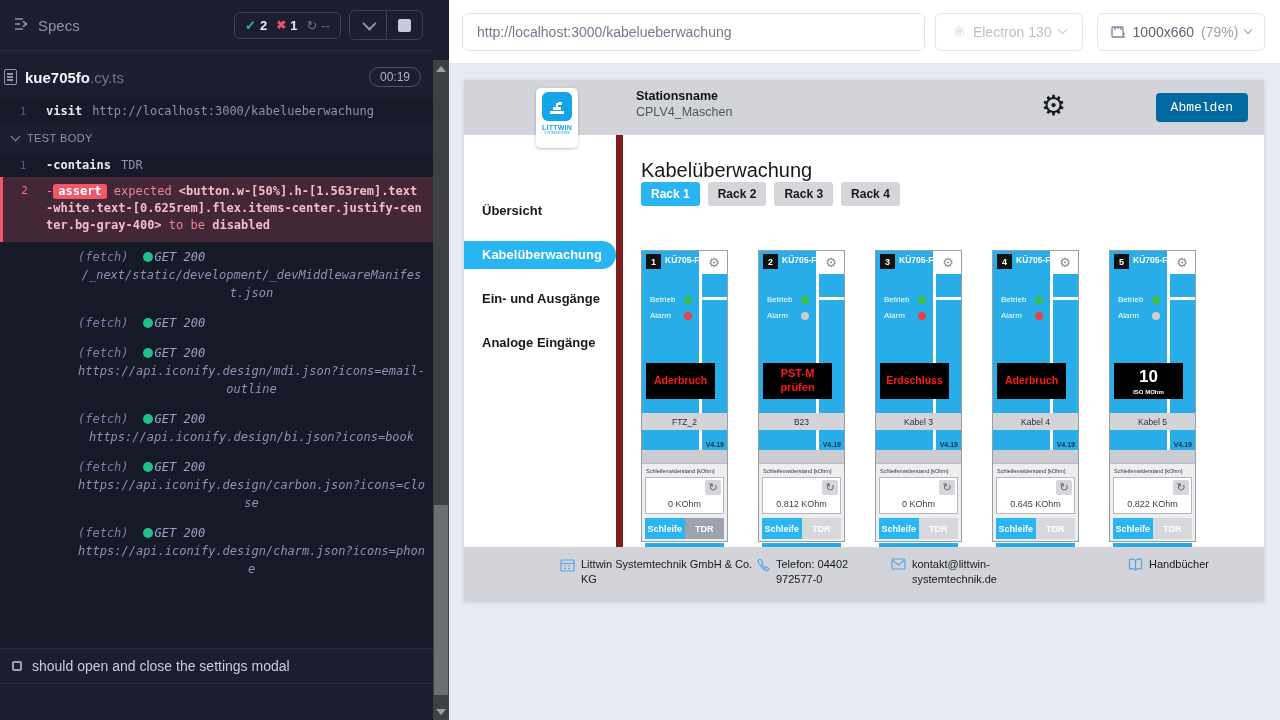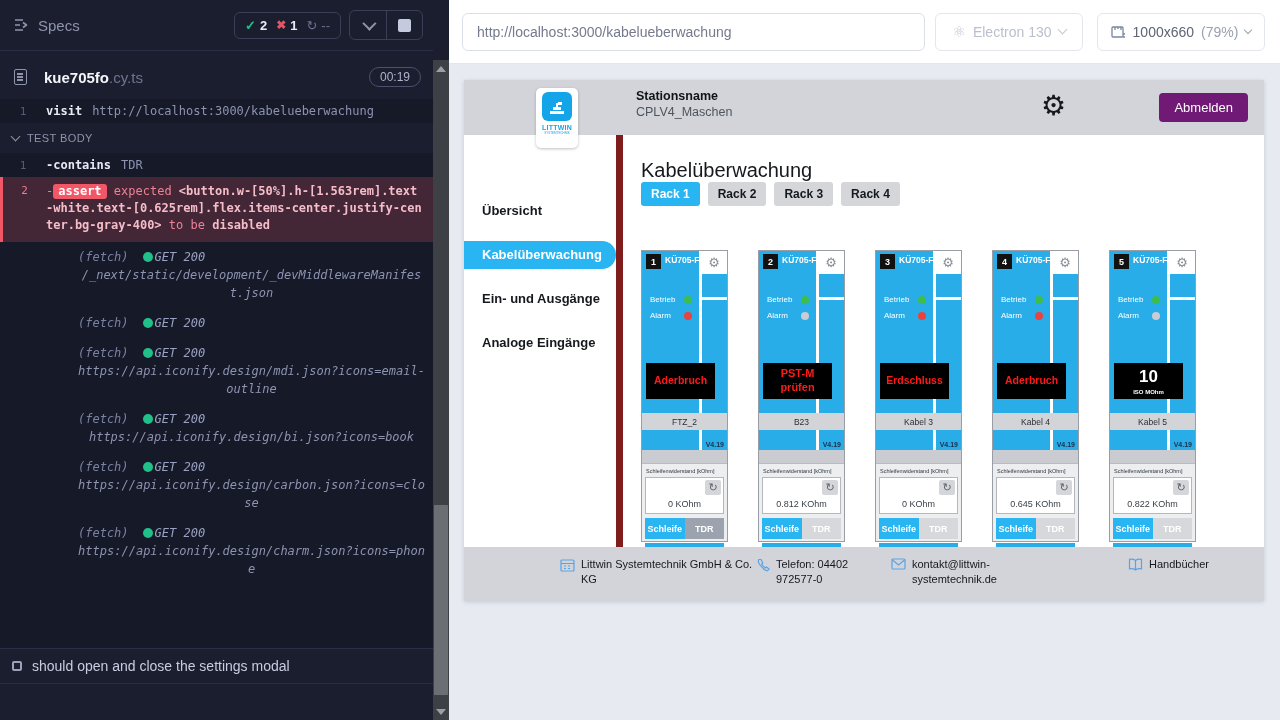--- a/index.html
+++ b/index.html
@@ -1,34 +1,34 @@
 <!DOCTYPE html>
 <html><head>
 <meta charset="utf-8">
 <style>
   * { margin:0; padding:0; box-sizing:border-box; }
   html,body { width:1280px; height:720px; overflow:hidden; font-family:"Liberation Sans",sans-serif; background:#e7eaf1; }
 
   
   .reporter { position:absolute; left:0; top:0; width:433px; height:720px; background:#1b1e2e; color:#c9cce0; display:flex; flex-direction:column; }
   .rep-header { height:50px; display:flex; align-items:center; padding:0 10px 0 14px; flex:0 0 auto; }
-  .specs-btn { display:flex; align-items:center; gap:8px; color:#8f94ad; font-size:15px; cursor:pointer; }
+  .specs-btn { display:flex; align-items:flex-start; gap:8px; color:#8f94ad; font-size:15px; cursor:pointer; }
   .stats-group { margin-left:auto; border:1px solid #3a3f58; border-radius:6px; padding:5px 10px; display:flex; align-items:center; gap:9px; font-size:13px; }
   .stat { display:flex; align-items:center; gap:4px; color:#eceef6; font-weight:bold; }
   .stat .ic-pass { color:#21c08b; font-size:13px; }
   .stat .ic-fail { color:#e45464; font-size:12px; }
   .stat.pending { color:#6a7090; font-weight:normal; }
   .stat .ic-pend { color:#6a7090; font-size:13px; }
   .controls-group { border:1px solid #3a3f58; border-radius:6px; margin-left:8px; display:flex; height:30px; overflow:hidden; }
   .ctrl-seg { width:36px; display:flex; align-items:center; justify-content:center; cursor:pointer; }
   .ctrl-seg + .ctrl-seg { border-left:1px solid #3a3f58; }
   .chev { width:10px; height:10px; border-right:2px solid #8f94ad; border-bottom:2px solid #8f94ad; transform:rotate(45deg) translateY(-2px); }
   .stop-square { width:13px; height:13px; background:#c6cadf; border-radius:2px; }
   .rep-divider { border-top:1px solid #2a2e44; }
-  .spec-row { display:flex; align-items:center; padding:16px 12px 12px 14px; gap:17px; flex:0 0 auto; }
+  .spec-row { display:flex; align-items:center; padding:16px 12px 12px 4px; gap:8px; flex:0 0 auto; }
   .spec-doc { width:13px; height:16px; border:1.5px solid #8f94ad; border-radius:2px; position:relative; }
   .spec-doc::before { content:""; position:absolute; left:2px; top:3px; width:6px; height:1.5px; background:#8f94ad; box-shadow:0 3px 0 #8f94ad, 0 6px 0 #8f94ad; }
   .spec-name { font-size:15px; font-weight:bold; color:#f4f5fa; }
   .spec-ext { font-size:15px; color:#6f7591; font-weight:normal; }
   .spec-time { margin-left:auto; border:1px solid #4a506e; border-radius:999px; padding:2px 10px; font-size:12px; color:#aeb3cc; }
   .cmd-log { background:#161928; flex:1 1 auto; overflow:hidden; font-family:"DejaVu Sans Mono",monospace; font-size:12px; }
   .cmd-row { display:flex; padding:5px 8px 5px 0; }
   .cmd-num { flex:0 0 46px; text-align:center; color:#565c7a; font-size:11px; padding-top:1px; }
   .cmd-name { font-weight:bold; color:#e8eaf3; }
   .cmd-arg { color:#8d93b0; margin-left:10px; }
@@ -69,21 +69,21 @@
   .app { position:absolute; left:464px; top:80px; width:800px; height:521px; background:#fff; box-shadow:0 1px 4px rgba(40,50,80,.18); overflow:hidden; }
   .app-header { position:relative; height:55px; background:#d2d4d9; z-index:20; }
   .logo-card { position:absolute; left:72px; top:8px; width:42px; height:60px; background:#fff; border-radius:5px; box-shadow:0 1px 3px rgba(0,0,0,.25); display:flex; flex-direction:column; align-items:center; padding-top:4px; }
   .logo-icon { width:30px; height:29px; background:#14a5e8; border-radius:6px; display:flex; align-items:flex-end; justify-content:center; padding-bottom:4px; }
   .logo-name { font-size:7px; font-weight:bold; color:#14a5e8; margin-top:3px; letter-spacing:.2px; }
   .logo-sub { font-size:3px; color:#14a5e8; }
   .station { position:absolute; left:172px; top:9px; }
   .station-label { font-size:12.5px; font-weight:bold; color:#101318; }
   .station-value { font-size:12.5px; color:#4e555e; margin-top:2px; }
   .app-gear { position:absolute; right:198px; top:9px; font-size:28px; color:#15181d; cursor:pointer; line-height:1.2; }
-  .logout-btn { position:absolute; right:16px; top:13px; height:29px; padding:0 15px; background:#701a75; color:#fff; border:none; border-radius:4px; font-size:13px; font-family:Liberation Sans, sans-serif; cursor:pointer; }
+  .logout-btn { position:absolute; right:16px; top:13px; height:29px; padding:0 15px; background:#0369a1; color:#fff; border:none; border-radius:4px; font-size:13px; font-family:Liberation Mono, monospace; cursor:pointer; }
   .app-body { display:flex; height:412px; }
   .app-nav { flex:0 0 156px; border-right:7px solid #7f1d1d; padding-top:62px; }
   .nav-item { font-size:13px; font-weight:bold; color:#15181d; padding:6px 0 6px 18px; height:28px; line-height:16px; margin-bottom:16px; cursor:pointer; }
   .nav-item.active { background:#29b4f2; color:#fff; border-radius:0 16px 16px 0; width:152px; }
   .app-main { flex:1; padding:24px 0 0 18px; }
   .page-title { font-size:20px; color:#15181d; font-weight:400; }
   .rack-tabs { display:flex; gap:8px; margin-top:0; }
   .rack-tab { font-size:12px; font-weight:bold; padding:5px 10px; border-radius:3px; background:#d4d6da; color:#15181d; cursor:pointer; }
   .rack-tab.active { background:#29b4f2; color:#fff; }
   .cards-row { display:flex; gap:30px; margin-top:44px; }

